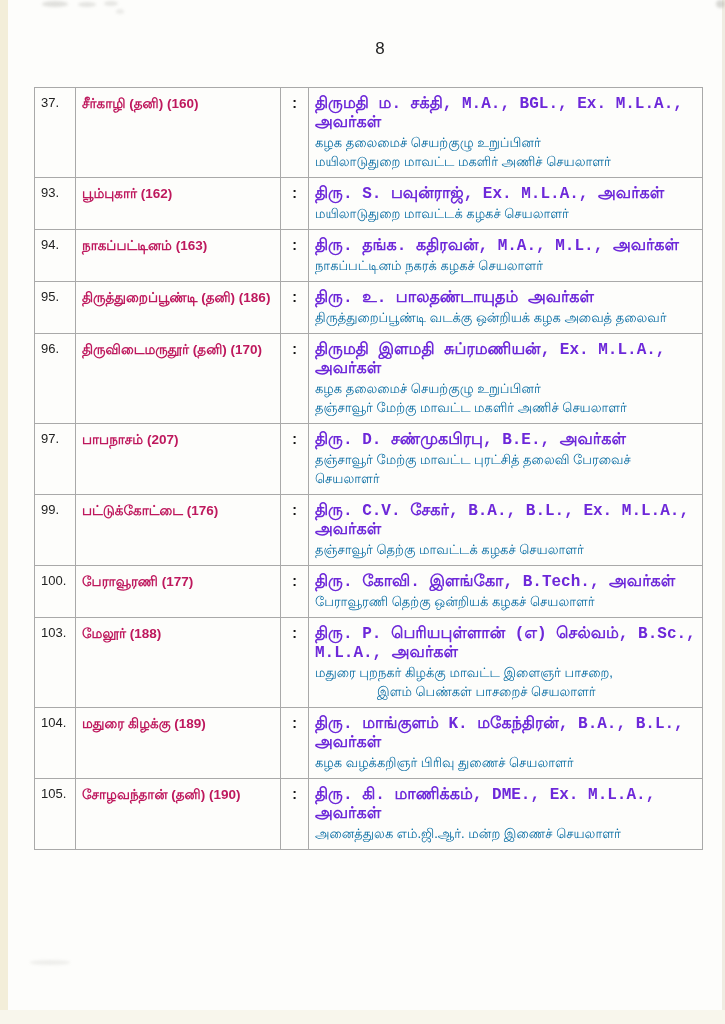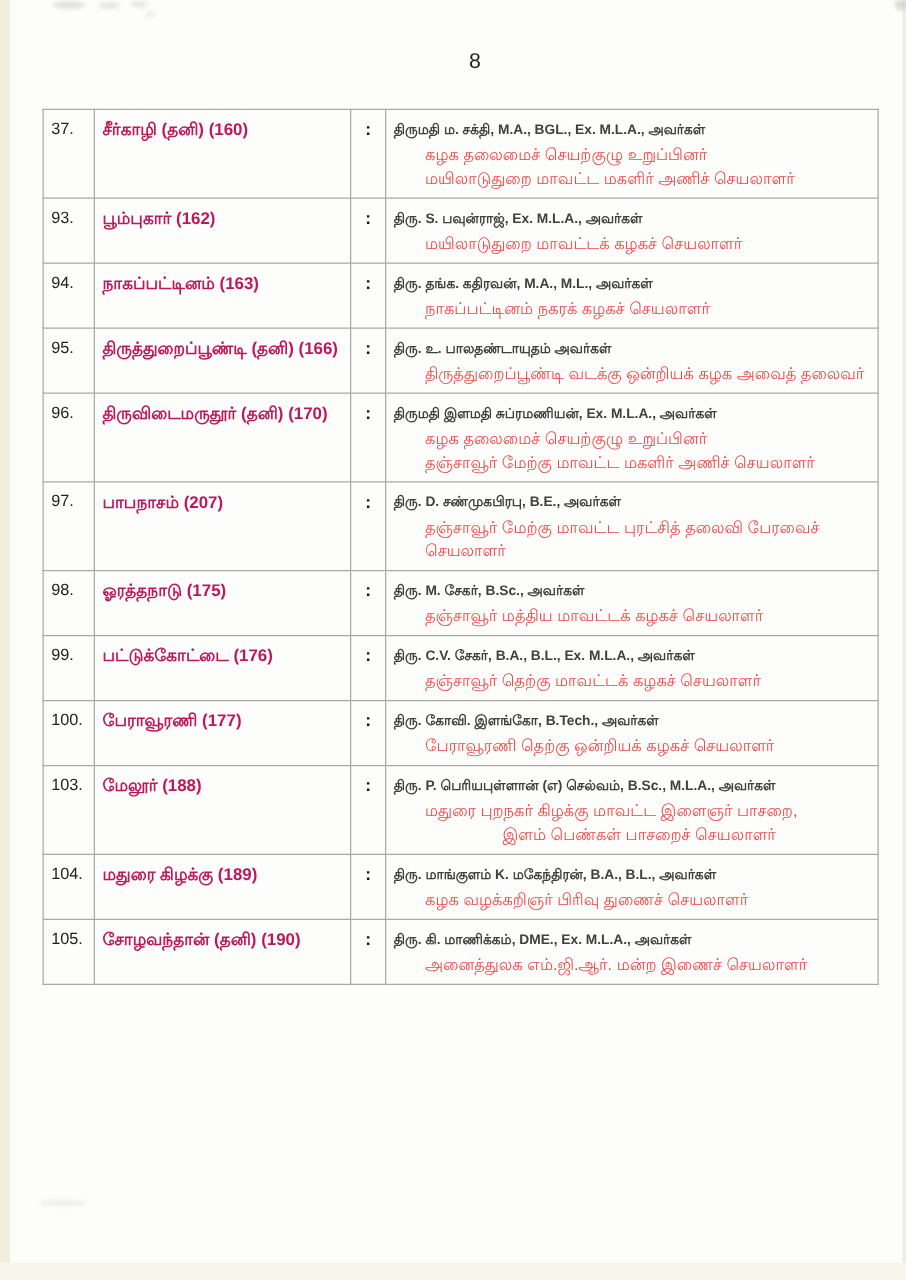--- a/index.html
+++ b/index.html
@@ -82,29 +82,29 @@
   }
   td.colon {
     font-weight: bold;
     text-align: center;
     font-size: 14px;
     color: #141414;
   }
   td.details { padding-left: 11px; }
   .candidate {
     font-weight: bold;
-    font-size: 11px;
-    color: #404040;
+    font-size: 16px;
+    color: #6d28d9;
     line-height: 19px;
+    font-family: Liberation Mono, monospace;
   }
   .position-line {
     font-size: 13px;
-    color: #ef4444;
+    color: #0369a1;
     line-height: 19px;
-    margin-left: 25px;
   }
   .position-line.indented {
     padding-left: 62px;
   }
 </style>
 </head>
 <body>
 
 <div class="edge-left"></div>
 <div class="edge-right"></div>
@@ -149,21 +149,21 @@
         <td class="sno">94.</td>
         <td class="constituency">நாகப்பட்டினம் (163)</td>
         <td class="colon">:</td>
         <td class="details">
           <div class="candidate">திரு. தங்க. கதிரவன், M.A., M.L., அவர்கள்</div>
           <div class="position-line">நாகப்பட்டினம் நகரக் கழகச் செயலாளர்</div>
         </td>
       </tr>
       <tr>
         <td class="sno">95.</td>
-        <td class="constituency">திருத்துறைப்பூண்டி (தனி) (166)</td>
+        <td class="constituency">திருத்துறைப்பூண்டி (தனி) (186)</td>
         <td class="colon">:</td>
         <td class="details">
           <div class="candidate">திரு. உ. பாலதண்டாயுதம் அவர்கள்</div>
           <div class="position-line">திருத்துறைப்பூண்டி வடக்கு ஒன்றியக் கழக அவைத் தலைவர்</div>
         </td>
       </tr>
       <tr>
         <td class="sno">96.</td>
         <td class="constituency">திருவிடைமருதூர் (தனி) (170)</td>
         <td class="colon">:</td>
@@ -176,29 +176,20 @@
       <tr>
         <td class="sno">97.</td>
         <td class="constituency">பாபநாசம் (207)</td>
         <td class="colon">:</td>
         <td class="details">
           <div class="candidate">திரு. D. சண்முகபிரபு, B.E., அவர்கள்</div>
           <div class="position-line">தஞ்சாவூர் மேற்கு மாவட்ட புரட்சித் தலைவி பேரவைச் செயலாளர்</div>
         </td>
       </tr>
       <tr>
-        <td class="sno">98.</td>
-        <td class="constituency">ஓரத்தநாடு (175)</td>
-        <td class="colon">:</td>
-        <td class="details">
-          <div class="candidate">திரு. M. சேகர், B.Sc., அவர்கள்</div>
-          <div class="position-line">தஞ்சாவூர் மத்திய மாவட்டக் கழகச் செயலாளர்</div>
-        </td>
-      </tr>
-      <tr>
         <td class="sno">99.</td>
         <td class="constituency">பட்டுக்கோட்டை (176)</td>
         <td class="colon">:</td>
         <td class="details">
           <div class="candidate">திரு. C.V. சேகர், B.A., B.L., Ex. M.L.A., அவர்கள்</div>
           <div class="position-line">தஞ்சாவூர் தெற்கு மாவட்டக் கழகச் செயலாளர்</div>
         </td>
       </tr>
       <tr>
         <td class="sno">100.</td>

